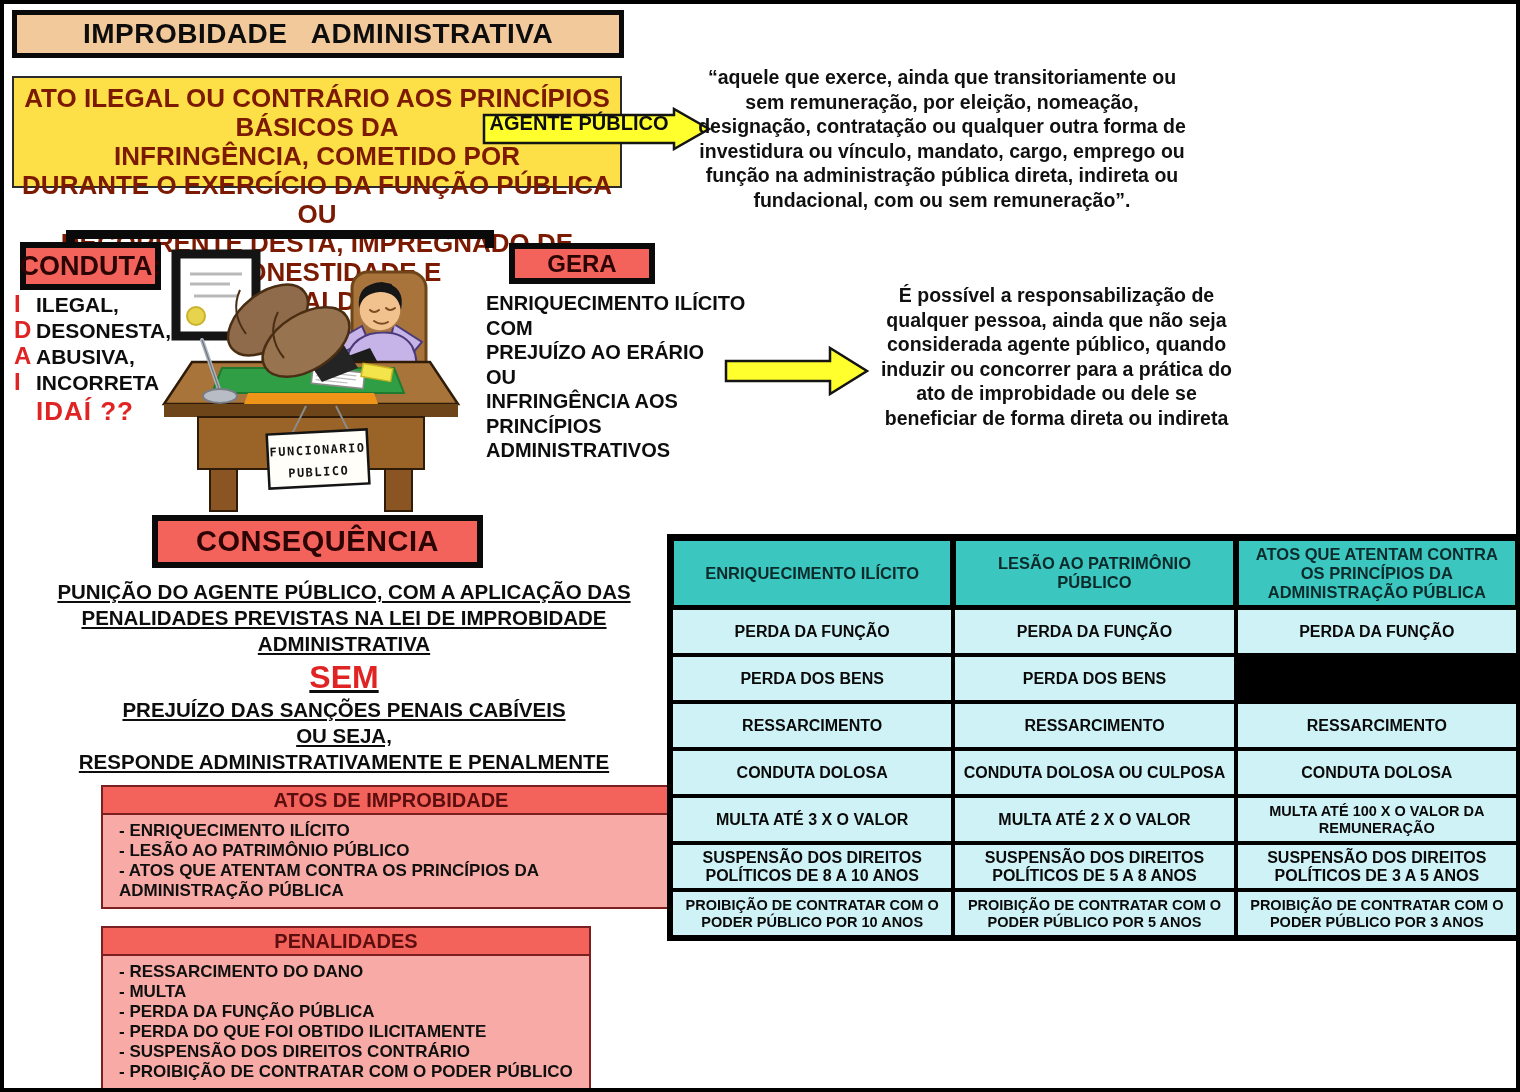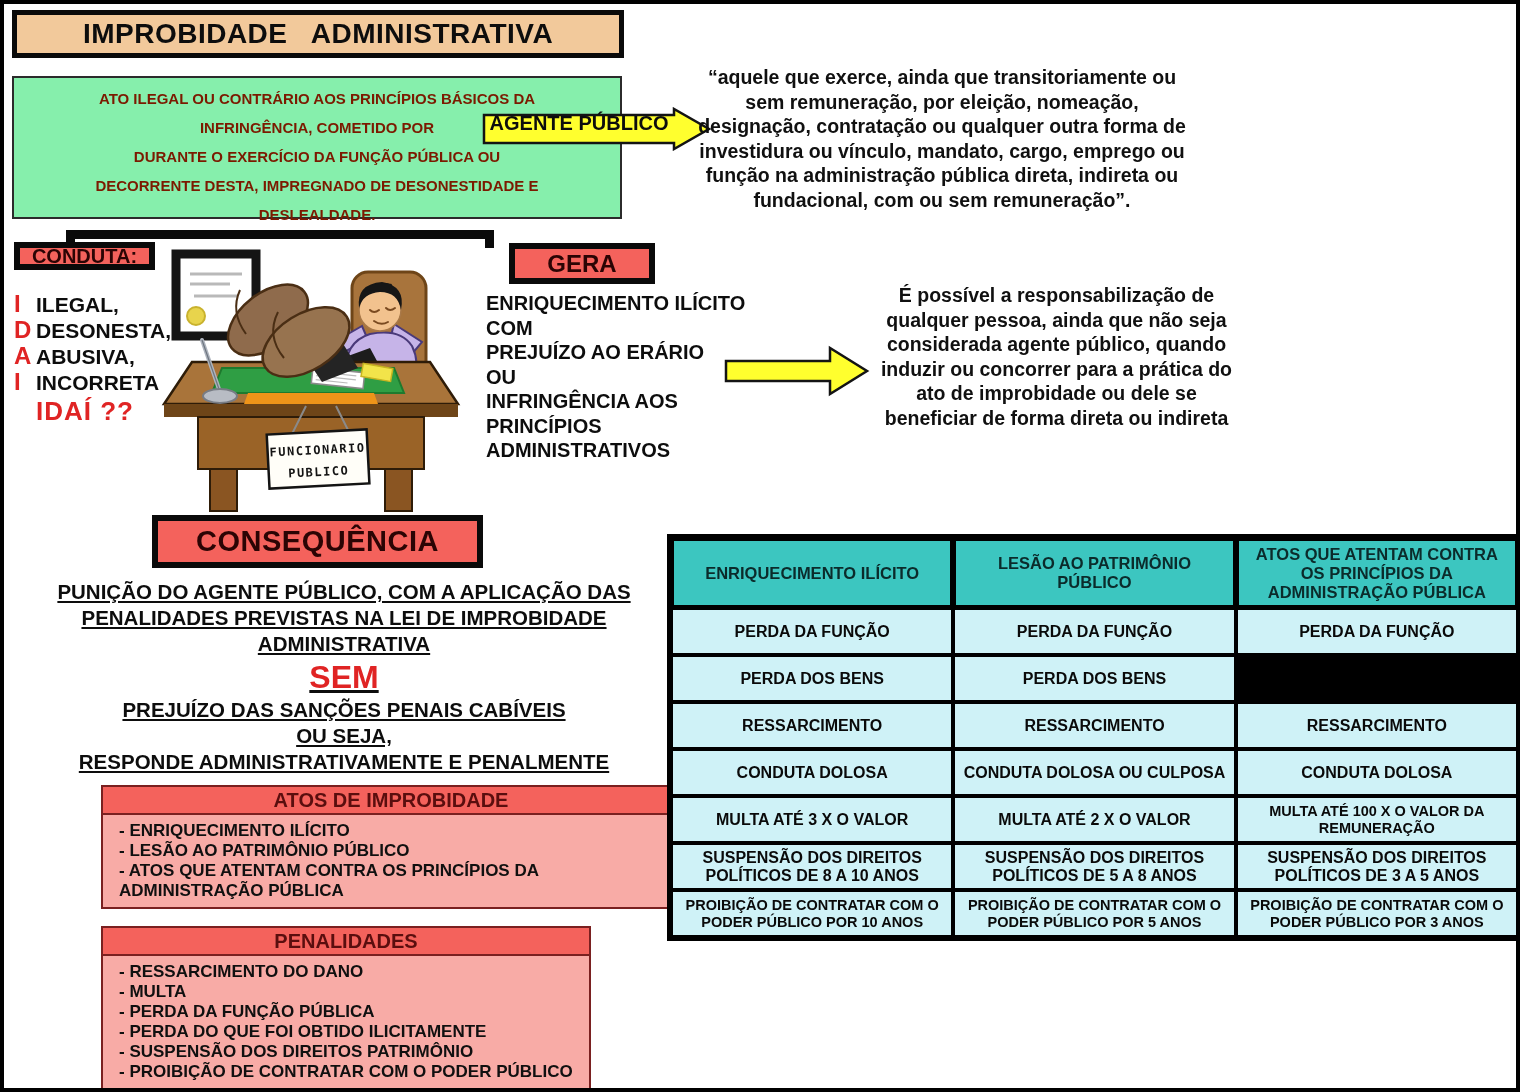--- a/index.html
+++ b/index.html
@@ -14,23 +14,23 @@
   
   .title-box{
     left:8px; top:6px; width:612px; height:48px;
     background:#F2C99B; border:5px solid #0a0a0a;
     display:flex; align-items:center; justify-content:center;
     font-size:28px; font-weight:800; color:#0d0d0d; word-spacing:16px; letter-spacing:.5px;
   }
 
   
   .def-box{
-    left:8px; top:72px; width:610px; height:143px;
-    background:#86efac; border:2px solid #2b2b2b;
-    color:#7B1A00; font-weight:800; font-size:15px; line-height:29px;
+    left:8px; top:72px; width:610px; height:112px;
+    background:#fde047; border:2px solid #2b2b2b;
+    color:#7B1A00; font-weight:800; font-size:26px; line-height:29px;
     text-align:center; padding-top:6px;
   }
 
   
   .agente-arrow{ left:478px; top:103px; width:230px; height:44px; }
   .agente-label{
     position:absolute; left:2px; top:8px; width:190px; height:16px;
     display:flex; align-items:center; justify-content:center;
     font-size:20px; font-weight:800; color:#0d0d0d;
   }
@@ -47,21 +47,21 @@
     left:62px; top:226px; width:428px; height:18px;
     border-top:9px solid #0a0a0a; border-left:9px solid #0a0a0a; border-right:9px solid #0a0a0a;
   }
 
   
   .red-tag{
     background:#F4625C; border:6px solid #0a0a0a;
     display:flex; align-items:center; justify-content:center;
     font-weight:800; color:#2b0404;
   }
-  .conduta-box{ left:10px;  top:238px; width:141px; height:28px; font-size:20px; }
+  .conduta-box{ left:16px;  top:238px; width:141px; height:48px; font-size:27px; }
   .gera-box{    left:475px; top:239px; width:146px; height:41px; font-size:24px;margin-left:30px; }
   .conseq-box{  left:148px; top:511px; width:331px; height:53px; font-size:29px; letter-spacing:.5px; }
 
   
   .idai{ left:10px; top:286px; }
   .idai-row{ display:flex; align-items:baseline; height:26px; }
   .idai-init{ width:22px; color:#E02424; font-weight:800; font-size:24px; }
   .idai-word{ color:#0d0d0d; font-weight:800; font-size:21px; }
   .idai-q{ left:32px; top:392px; color:#E02424; font-weight:800; font-size:26px; letter-spacing:1px; }
 
@@ -280,21 +280,21 @@
     </div>
   </div>
 
   <div class="abs list-box pen-box">
     <div class="lb-head">PENALIDADES</div>
     <div class="lb-body">
       <div class="lb-item">-  RESSARCIMENTO DO DANO</div>
       <div class="lb-item">-  MULTA</div>
       <div class="lb-item">-  PERDA DA FUNÇÃO PÚBLICA</div>
       <div class="lb-item">-  PERDA DO QUE FOI OBTIDO ILICITAMENTE</div>
-      <div class="lb-item">-  SUSPENSÃO DOS DIREITOS PATRIMÔNIO</div>
+      <div class="lb-item">-  SUSPENSÃO DOS DIREITOS CONTRÁRIO</div>
       <div class="lb-item">-  PROIBIÇÃO DE CONTRATAR COM O PODER PÚBLICO</div>
     </div>
   </div>
 
   <div class="abs pen-table">
     <div class="hcell">ENRIQUECIMENTO ILÍCITO</div>
     <div class="hcell">LESÃO AO PATRIMÔNIO PÚBLICO</div>
     <div class="hcell">ATOS QUE ATENTAM CONTRA OS PRINCÍPIOS DA ADMINISTRAÇÃO PÚBLICA</div>
 
     <div class="cell">PERDA DA FUNÇÃO</div>

